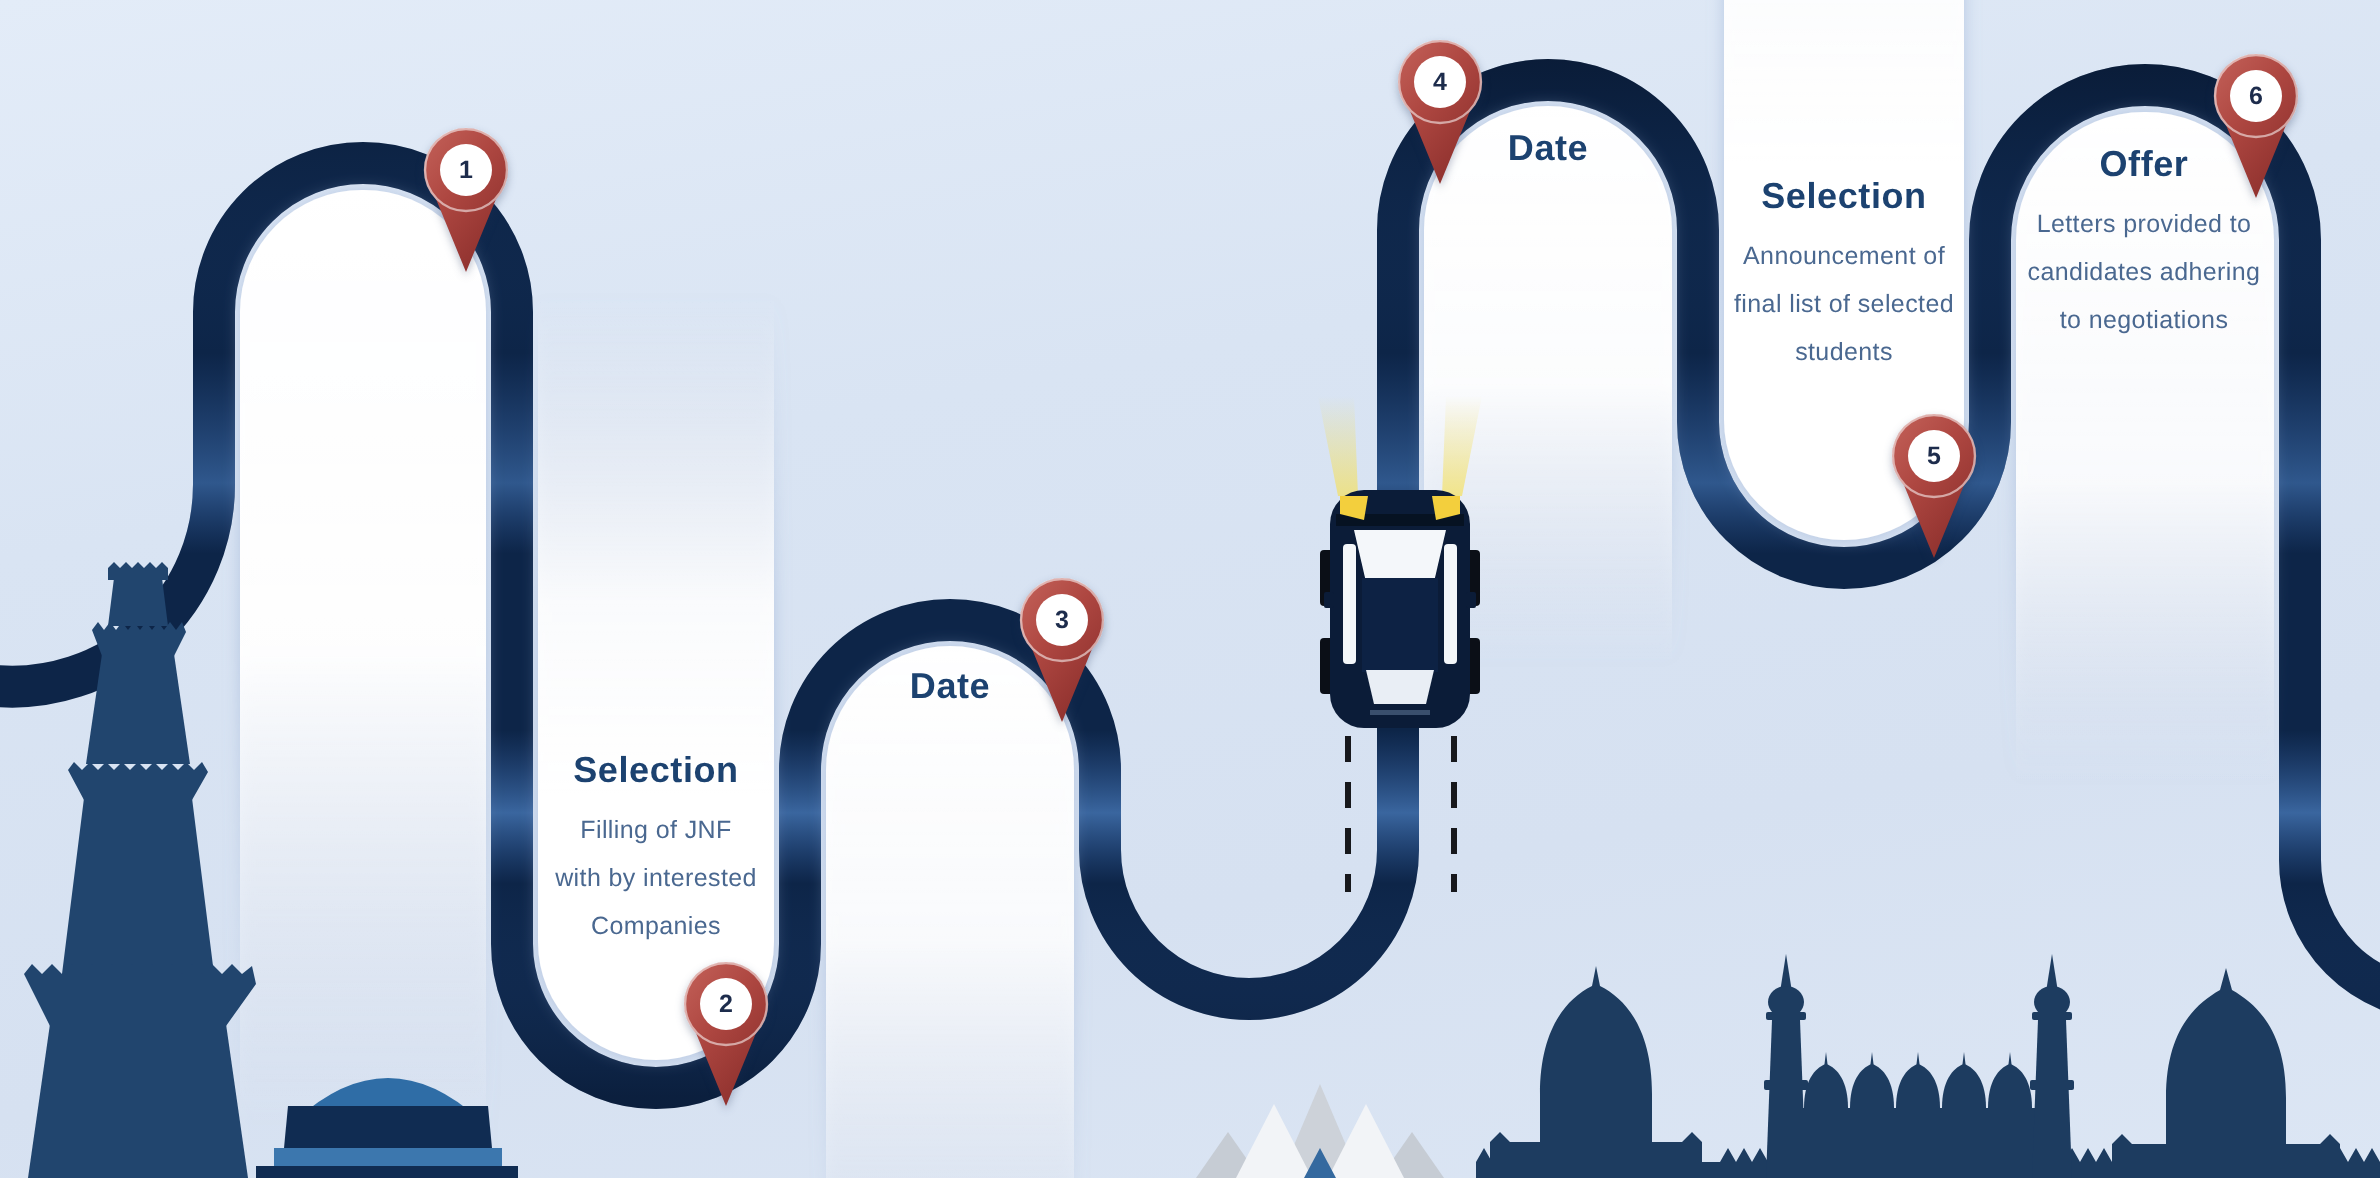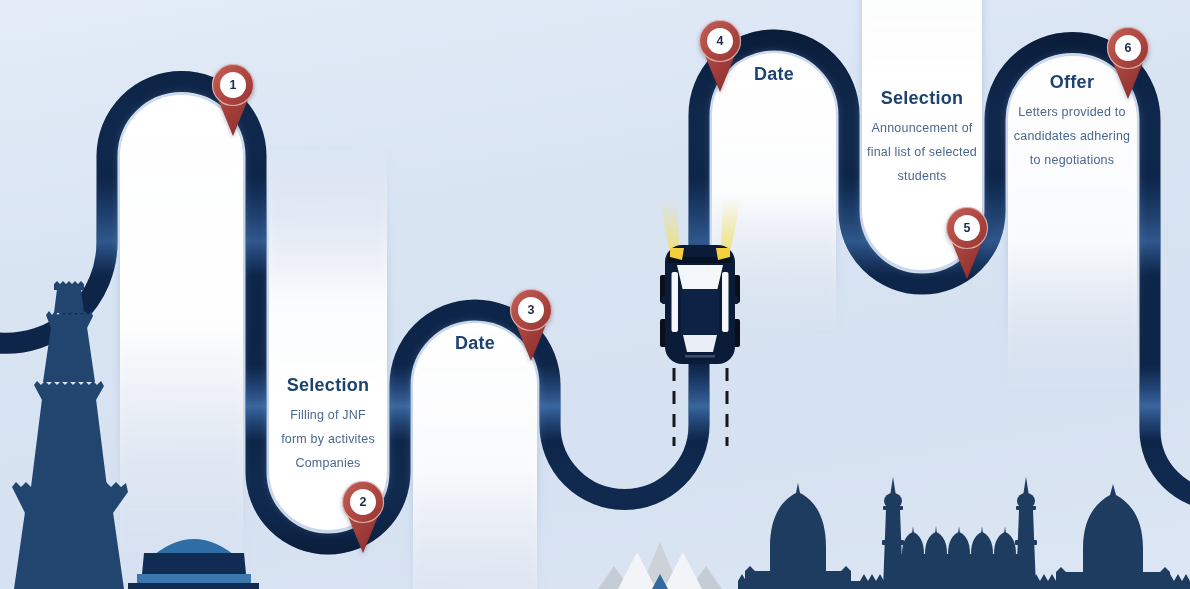--- a/index.html
+++ b/index.html
@@ -246,21 +246,21 @@
       <polygon points="683,335 717,335 713,352 687,352" fill="#e9eef5"></polygon>
       <rect x="685" y="355" width="30" height="2.5" fill="#4f6584" opacity="0.7"></rect>
       <rect x="662" y="296" width="5" height="8" rx="1" fill="#0b1c38"></rect>
       <rect x="733" y="296" width="5" height="8" rx="1" fill="#0b1c38"></rect>
     </g>
   </svg>
 
   <div class="step-card" style="left:253px; top:375px;">
     <h3 class="step-title">Selection</h3>
     <p class="step-desc">Filling of JNF
-form by activites
+with by interested
 Companies</p>
   </div>
   <div class="step-card" style="left:400px; top:333px;">
     <h3 class="step-title">Date</h3>
   </div>
   <div class="step-card" style="left:699px; top:64px;">
     <h3 class="step-title">Date</h3>
   </div>
   <div class="step-card" style="left:997px; top:72px;">
     <h3 class="step-title">Offer</h3>

